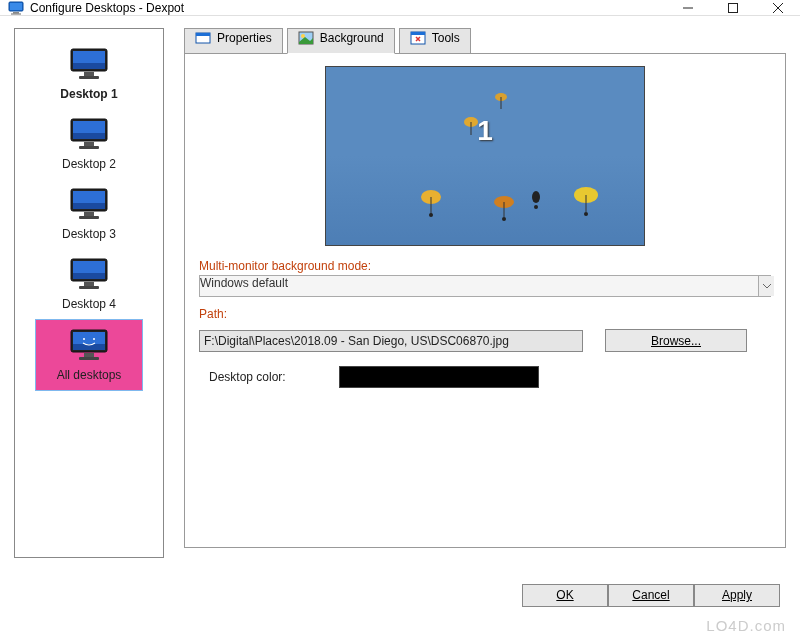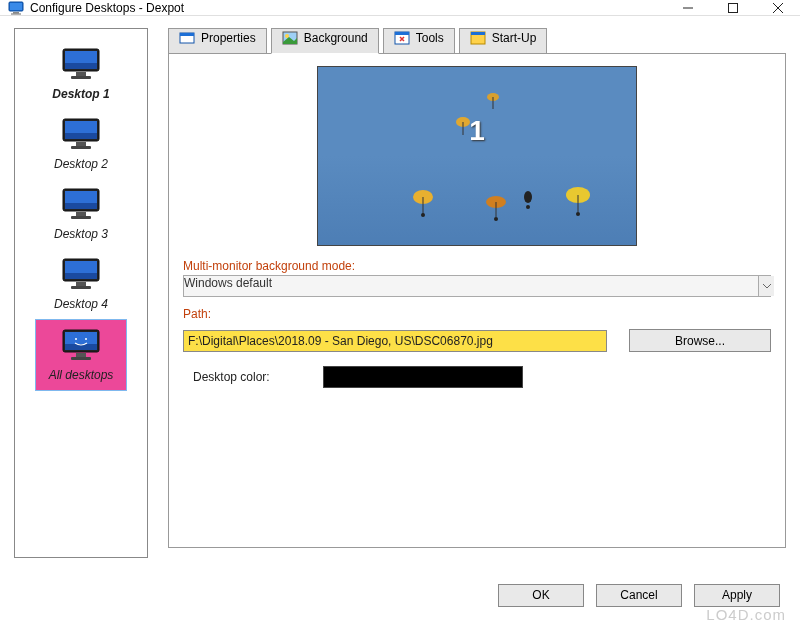--- a/index.html
+++ b/index.html
@@ -5,21 +5,21 @@
 * { box-sizing: border-box; margin: 0; padding: 0; font-family: "Segoe UI", Tahoma, sans-serif; font-size: 12px; }
 body { background: #fff; width: 800px; height: 640px; overflow: hidden; }
 
 .titlebar { height: 16px; display: flex; align-items: center; padding: 0 0 0 8px; border-bottom: 1px solid #e0e0e0; }
 .titlebar .app-icon { width: 16px; height: 16px; margin-right: 6px; }
 .titlebar .title { flex: 1; font-size: 12px; }
 .titlebar .win-btn { width: 45px; height: 30px; display: flex; align-items: center; justify-content: center; color: #222; }
 
 .content { display: flex; padding: 12px 14px 12px 14px; height: 560px; }
 
-.sidebar { width: 150px; border: 1px solid #888; margin-right: 20px; padding: 10px 20px; height: 530px; font-style: italic; }
+.sidebar { width: 150px; border: 1px solid #888; margin-right: 20px; padding: 10px 20px; height: 530px; }
 .sidebar-item { text-align: center; padding: 8px 4px 8px 4px; cursor: default; }
 .sidebar-item.selected { background: #ec4899; border: 1px solid #7fb8ee; }
 .sidebar-item .monitor { width: 44px; height: 34px; margin: 0 auto 6px; }
 .sidebar-item .label { font-size: 12px; color: #222; }
 .sidebar-item.active .label { font-weight: bold; }
 
 .main { flex: 1; position: relative; }
 
 .tabs { display: flex; height: 26px; }
 .tab { display: flex; align-items: flex-start; border: 1px solid #999; padding: 2px 10px; margin-right: 4px; background: #e5e5e5; cursor: default; }
@@ -35,31 +35,31 @@
 .field-row { display: flex; align-items: center; margin-top: 8px; }
 .field-label { color: #c2410c; margin-bottom: 2px; }
 .field-label-cell { width: 140px; color: #222; padding-left: 10px; }
 
 .select-full { width: 100%; height: 22px; border: 1px solid #aaa; background: #f5f5f5; padding: 0 0; color: #333; display: flex; align-items: flex-start; justify-content: space-between; }
 .select-mid { width: 200px; height: 22px; border: 1px solid #444; background: #fff; padding: 0 4px; display: flex; align-items: center; justify-content: space-between; }
 .drop-arrow { width: 16px; height: 16px; display: flex; align-items: center; justify-content: center; }
 .select-full .drop-arrow { border-left: 1px solid #aaa; background: #eee; margin-right: -4px; height: 20px; }
 .select-mid .drop-arrow svg { stroke: #000; }
 
-.text-input { width: 424px; height: 22px; border: 1px solid #888; padding: 0 4px; background: #fde047; color: #222; display: flex; align-items: center; white-space: nowrap; overflow: hidden; }
-
-.btn { height: 23px; min-width: 142px; border: 1px solid #888; background: #e9e9e9; text-align: center; padding: 2px 8px; cursor: default; }
+.text-input { width: 384px; height: 22px; border: 1px solid #888; padding: 0 4px; background: #e5e5e5; color: #222; display: flex; align-items: center; white-space: nowrap; overflow: hidden; }
+
+.btn { height: 23px; min-width: 142px; border: 1px solid #888; background: #e9e9e9; text-align: center; padding: 2px 8px; cursor: default; text-decoration: underline; }
 .btn-row-spacer { width: 22px; }
 
 .color-swatch { width: 200px; height: 22px; border: 1px solid #444; background: #000; }
 
-.bottom-bar { height: 38px; display: flex; justify-content: flex-end; align-items: center; padding: 0 20px; gap: 12px; }
+.bottom-bar { height: 38px; display: flex; justify-content: flex-end; align-items: center; padding: 0 20px; }
 .bottom-bar .btn { min-width: 86px; }
 
-.watermark { position: absolute; right: 14px; bottom: 17px; color: #ccc; font-size: 15px; letter-spacing: 1px; pointer-events: none;}
+.watermark { position: absolute; right: 14px; bottom: 6px; color: #ccc; font-size: 15px; letter-spacing: 1px; pointer-events: none;}
 
 svg { display: block; }
 </style>
 </head>
 <body>
 
 <div class="titlebar">
   <span class="app-icon">
     <svg width="16" height="16" viewBox="0 0 16 16">
         <rect x="1" y="2" width="14" height="9" rx="1" fill="#1d6fd6" stroke="#0a4a9a"></rect>
@@ -179,29 +179,20 @@
       </div>
       <div class="tab">
         <span class="tab-icon">
             <svg width="16" height="14">
               <rect x="1" y="1" width="14" height="12" fill="#fff" stroke="#1255aa"></rect>
               <rect x="1" y="1" width="14" height="3" fill="#1d6fd6"></rect>
               <path d="M6 6 L10 10 M10 6 L6 10" stroke="#d33" stroke-width="1.5"></path>
             </svg>
           </span>
         <span>Tools</span>
-      </div>
-      <div class="tab">
-        <span class="tab-icon">
-            <svg width="16" height="14">
-              <rect x="1" y="1" width="14" height="12" fill="#ffd24a" stroke="#b88a00"></rect>
-              <rect x="1" y="1" width="14" height="3" fill="#1d6fd6"></rect>
-            </svg>
-          </span>
-        <span>Start-Up</span>
       </div>
     </div>
 
     <div class="panel">
 
       <div class="preview-wrap">
         <div class="preview">
           <svg width="320" height="180" viewBox="0 0 320 180" style="position:absolute;left:0;top:0">
             <ellipse cx="175" cy="30" rx="6" ry="4" fill="#d8a030"></ellipse>
               <line x1="175" y1="30" x2="175" y2="42" stroke="#333"></line>

